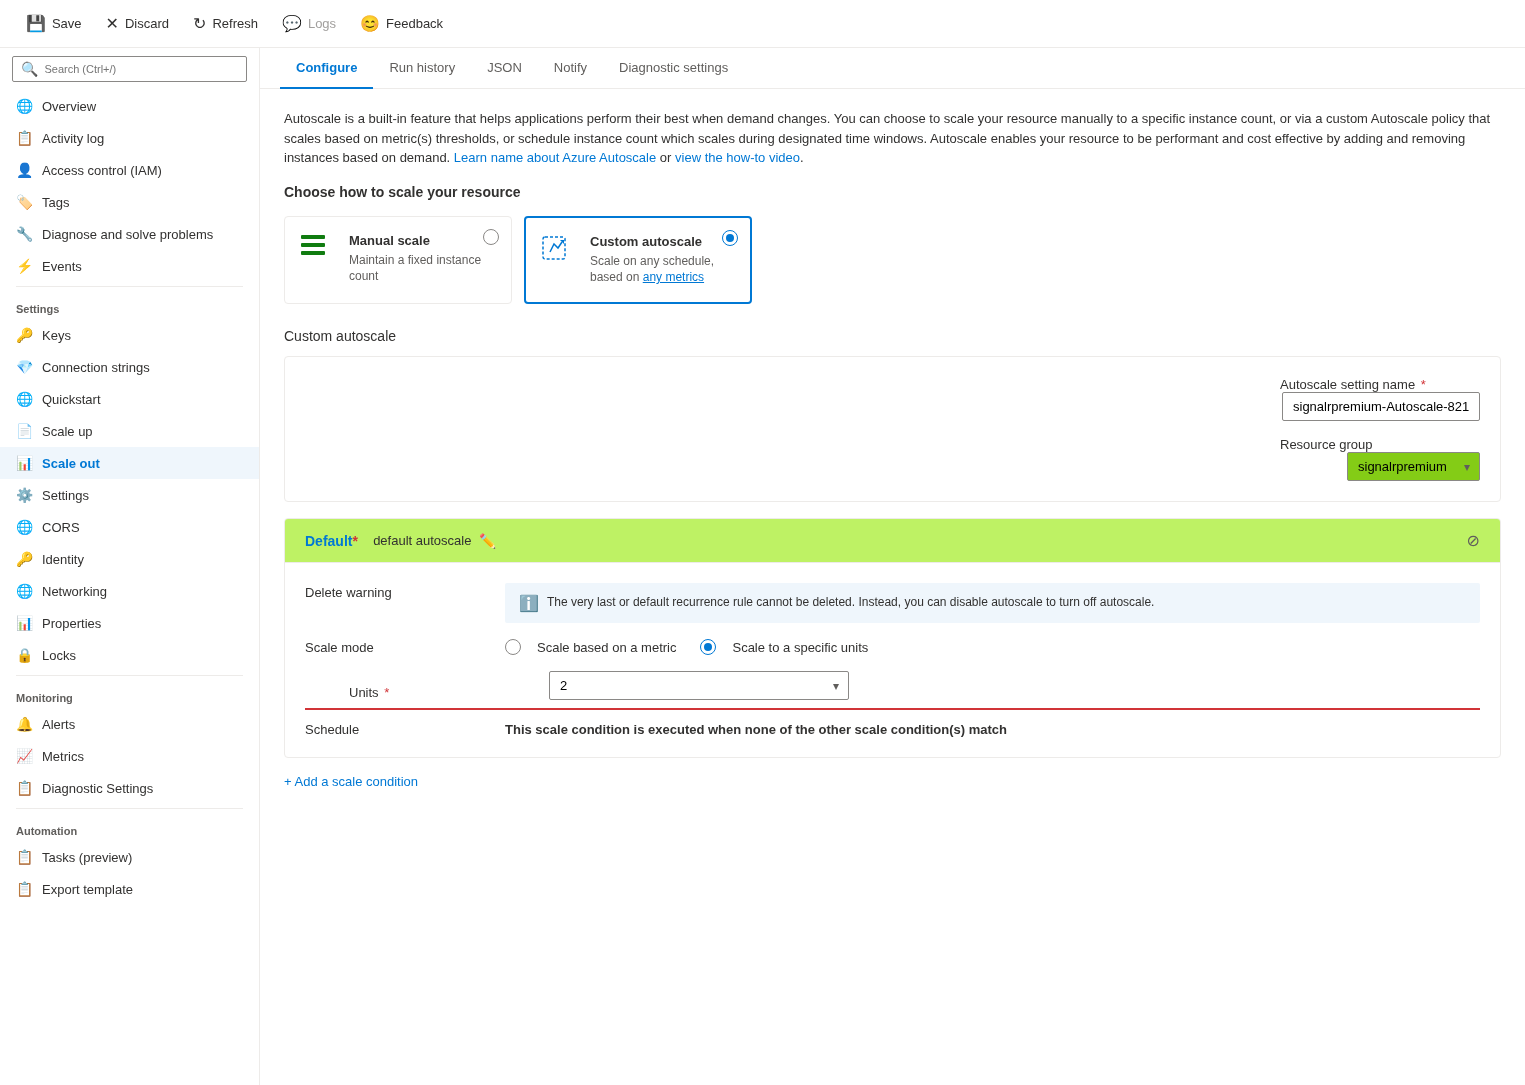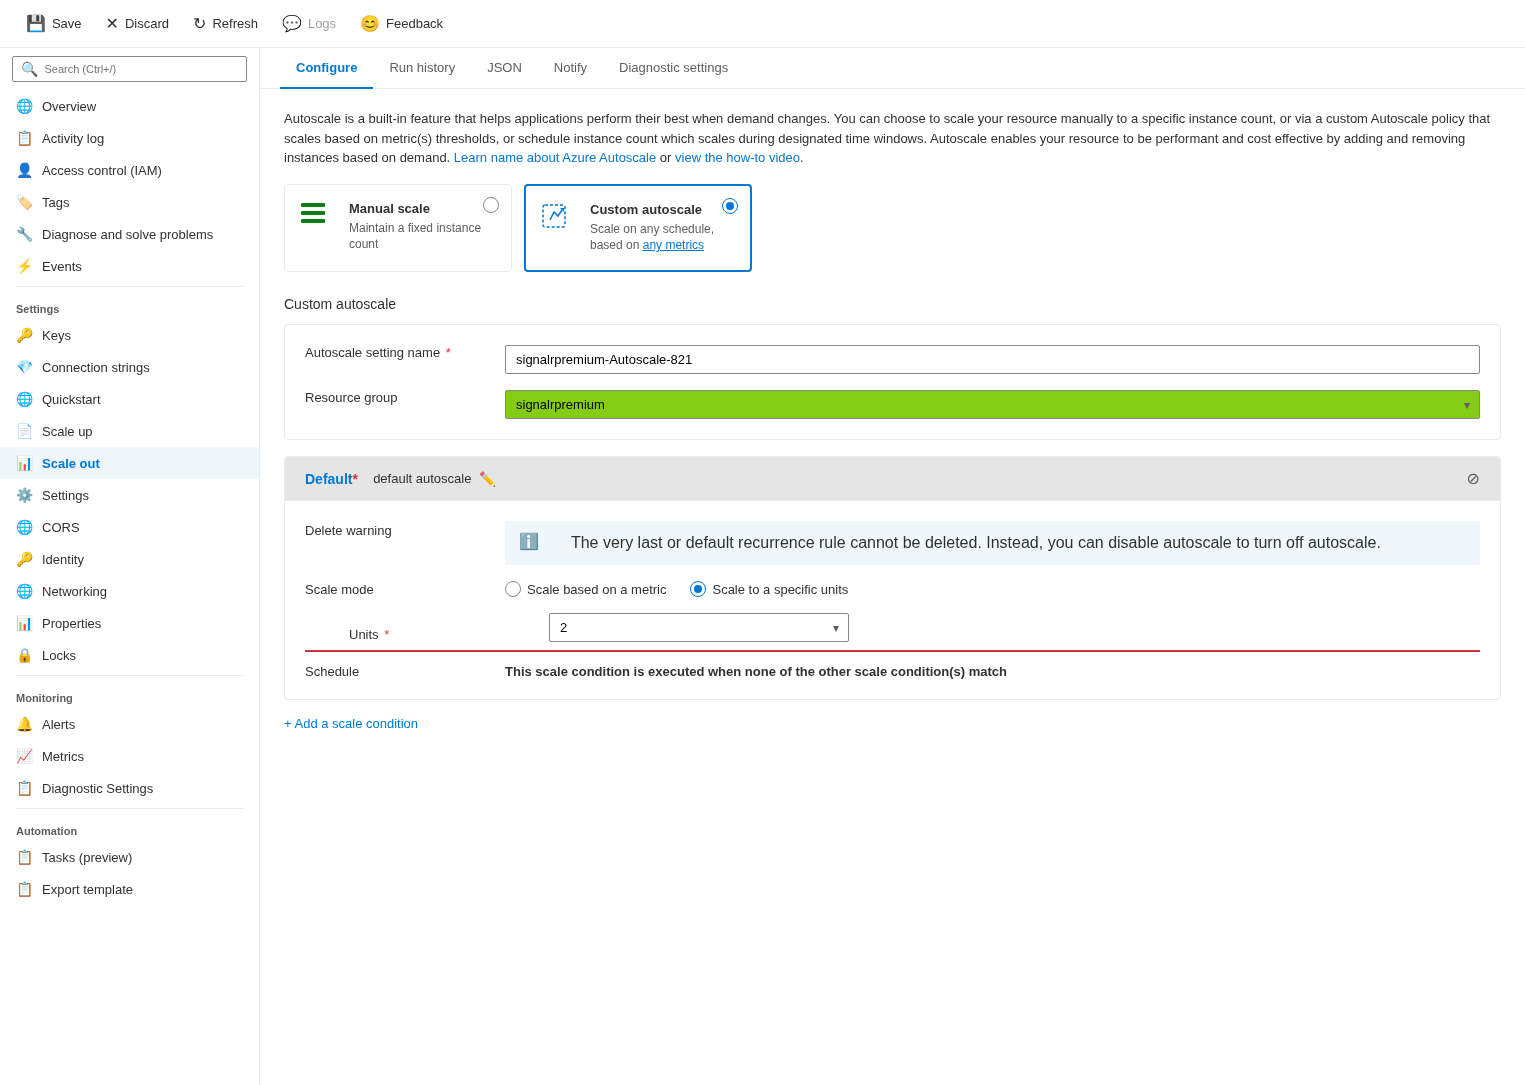--- a/index.html
+++ b/index.html
@@ -89,21 +89,21 @@
     .scale-card-desc { font-size: 12px; color: #605e5c; line-height: 1.4; }
     .scale-card-desc a { color: #0078d4; }
 
     
     .custom-autoscale-label { font-size: 14px; color: #323130; margin-bottom: 12px; }
 
     .form-section {
       border: 1px solid #edebe9; border-radius: 4px; padding: 20px; margin-bottom: 16px;
     }
 
-    .form-row { display: flex; align-items: flex-start; margin-bottom: 16px; }
+    .form-row { display: flex; align-items: flex-end; margin-bottom: 16px; flex-direction: column; }
     .form-row:last-child { margin-bottom: 0; }
     .form-label { width: 200px; font-size: 13px; color: #323130; flex-shrink: 0; }
     .form-label .required { color: #d13438; margin-left: 2px; }
     .form-input {
       flex: 1; border: 1px solid #8a8886; border-radius: 2px; padding: 6px 10px;
       font-size: 13px; outline: none;
     }
     .form-select-wrapper { flex: 1; position: relative; }
     .form-select {
       width: 100%; border: 1px solid #8a8886; border-radius: 2px; padding: 6px 32px 6px 10px;
@@ -113,43 +113,43 @@
       position: absolute; right: 10px; top: 50%; transform: translateY(-50%);
       pointer-events: none; color: #605e5c; font-size: 12px;
     }
 
     
     .default-section {
       border: 1px solid #edebe9; border-radius: 4px; margin-bottom: 16px; overflow: hidden;
     }
     .default-header {
       display: flex; align-items: center; padding: 12px 20px; border-bottom: 1px solid #edebe9;
-      background: #e5e5e5; justify-content: space-between;
+      background: #bef264; justify-content: space-between;
     }
     .default-header-left { display: flex; align-items: center; gap: 8px; }
     .default-title { color: #0078d4; font-weight: 600; font-size: 14px; }
     .default-subtitle { font-size: 13px; color: #323130; }
     .edit-icon { color: #0078d4; cursor: pointer; font-size: 14px; }
     .delete-icon { color: #605e5c; cursor: pointer; font-size: 16px; }
 
     .default-body { padding: 20px; }
 
     .warning-row { display: flex; align-items: flex-start; margin-bottom: 16px; }
     .warning-label { width: 200px; font-size: 13px; color: #323130; flex-shrink: 0; padding-top: 2px; }
     .warning-box {
       flex: 1; background: #eff6fc; border: none; border-radius: 2px;
       padding: 10px 14px; display: flex; align-items: flex-start; gap: 8px;
     }
     .info-icon { color: #0078d4; font-size: 16px; flex-shrink: 0; margin-top: 1px; }
-    .warning-text { font-size: 16px; color: #323130; line-height: 1.5; margin-left: 24px; }
+    .warning-text { font-size: 12px; color: #323130; line-height: 1.5; }
 
     .scale-mode-row { display: flex; align-items: center; margin-bottom: 16px; }
     .scale-mode-label { width: 200px; font-size: 13px; color: #323130; flex-shrink: 0; }
     .radio-group { display: flex; align-items: center; gap: 24px; }
-    .radio-option { display: flex; align-items: center; gap: 6px; cursor: pointer; font-size: 13px; text-align: right; }
+    .radio-option { display: flex; align-items: center; gap: 16px; cursor: pointer; font-size: 13px; text-align: right; }
     .radio-circle {
       width: 16px; height: 16px; border-radius: 50%; border: 1px solid #8a8886;
       display: flex; align-items: center; justify-content: center; flex-shrink: 0;
     }
     .radio-circle.checked { border-color: #0078d4; }
     .radio-circle.checked::after {
       content: ''; width: 8px; height: 8px; border-radius: 50%; background: #0078d4;
     }
 
     .units-row { display: flex; align-items: flex-end; margin-bottom: 8px; margin-left: 44px; }
@@ -326,20 +326,21 @@
       <div class="tab">Diagnostic settings</div>
     </div>
 
     <div class="content-body">
 
       <p class="info-text">
         Autoscale is a built-in feature that helps applications perform their best when demand changes. You can choose to scale your resource manually to a specific instance count, or via a custom Autoscale policy that scales based on metric(s) thresholds, or schedule instance count which scales during designated time windows. Autoscale enables your resource to be performant and cost effective by adding and removing instances based on demand.
         <a href="#">Learn name about Azure Autoscale</a> or <a href="#">view the how-to video</a>.
       </p>
 
+      <div class="section-heading">Choose how to scale your resource</div>
 
       <div class="scale-cards">
 
         <div class="scale-card">
           <div style="flex-shrink:0; margin-top:2px;">
             <svg width="24" height="20" viewBox="0 0 24 20" fill="none">
               <rect x="0" y="0" width="24" height="4" rx="1" fill="#107c10"></rect>
               <rect x="0" y="8" width="24" height="4" rx="1" fill="#107c10"></rect>
               <rect x="0" y="16" width="24" height="4" rx="1" fill="#107c10"></rect>
             </svg>

